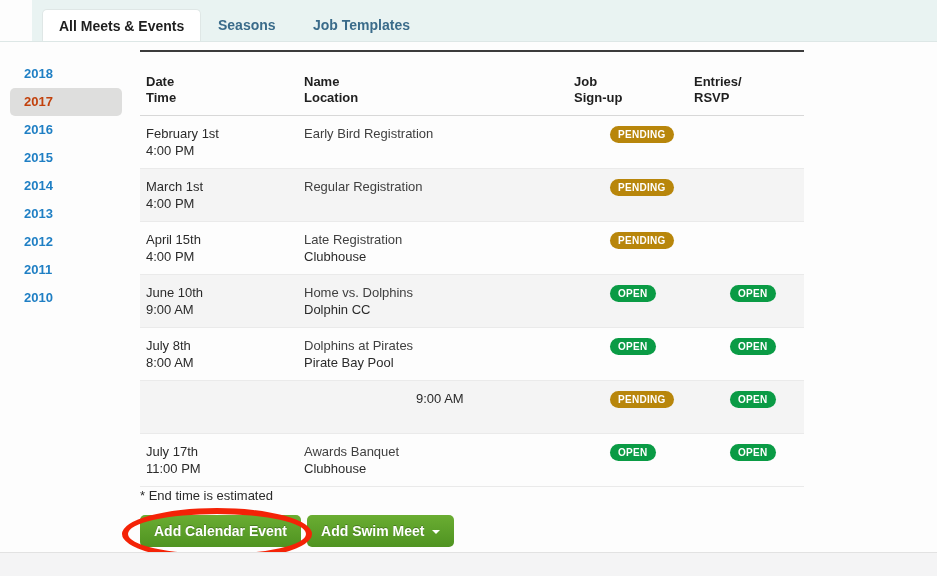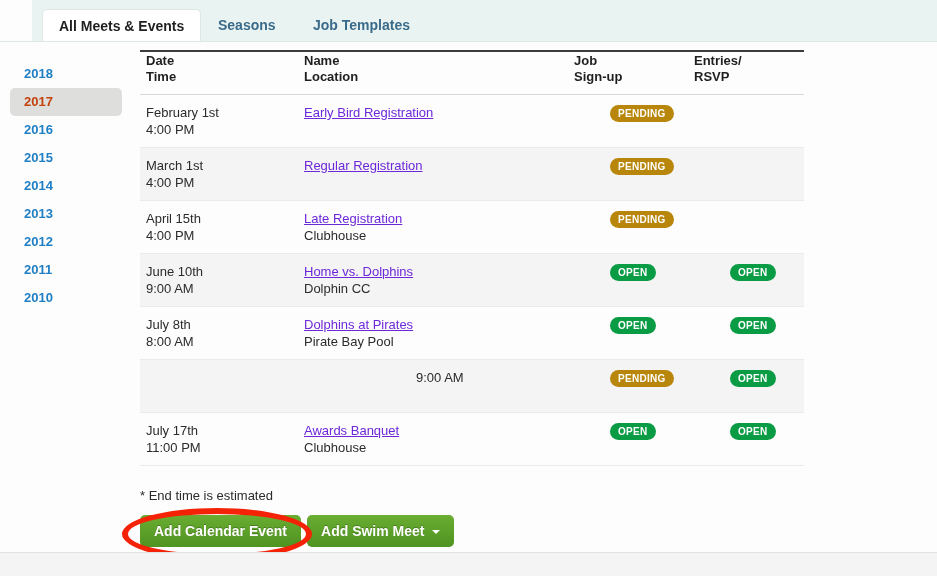--- a/index.html
+++ b/index.html
@@ -98,21 +98,21 @@
     top: 0px;
     width: 664px;
   }
   .table-top-rule {
     height: 2px;
     background: #3c3c3c;
     margin-top: 8px;
   }
   .thead {
     display: flex;
-    padding: 1px 0 9px 0;
+    padding: 22px 0 9px 0;
     border-bottom: 1px solid #d8d8d8;
   }
   .thead .th {
     font-size: 13px;
     font-weight: bold;
     color: #1f1f1f;
     line-height: 16px;
     box-sizing: border-box;
     padding-left: 6px;
   }
@@ -132,22 +132,21 @@
   .trow.alt { background: #f4f4f4; justify-content: flex-end; }
   .trow .td {
     box-sizing: border-box;
     padding-left: 6px;
     line-height: 17px;
     font-size: 13px;
   }
   .cell-line { display: block; }
   .cell-sub { display: block; color: #2b2b2b; }
   .evt-link {
-    color: #6d28d9;
-    text-decoration: underline;
+    color: #404040;
     cursor: pointer;
   }
 
   
   .badge {
     display: inline-block;
     font-size: 10px;
     font-weight: bold;
     color: #ffffff;
     letter-spacing: 0.3px;

